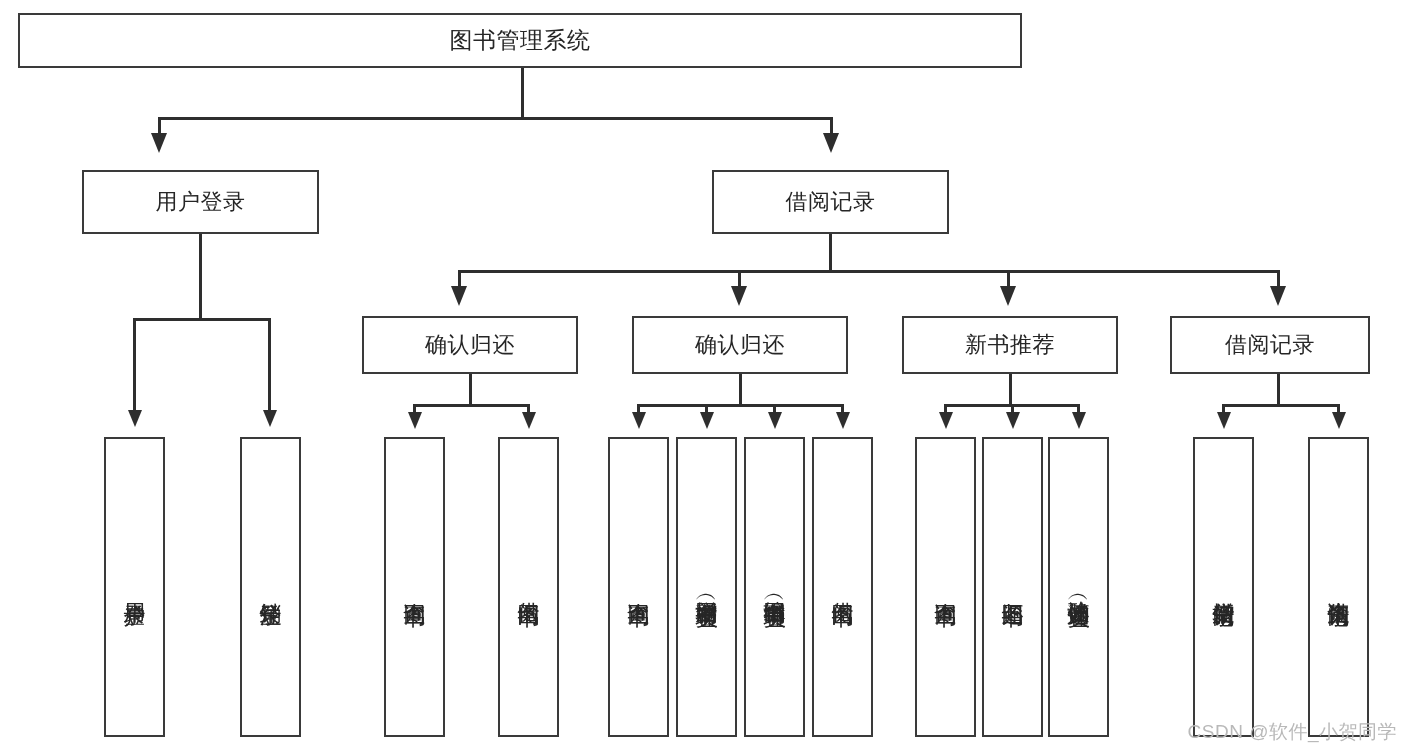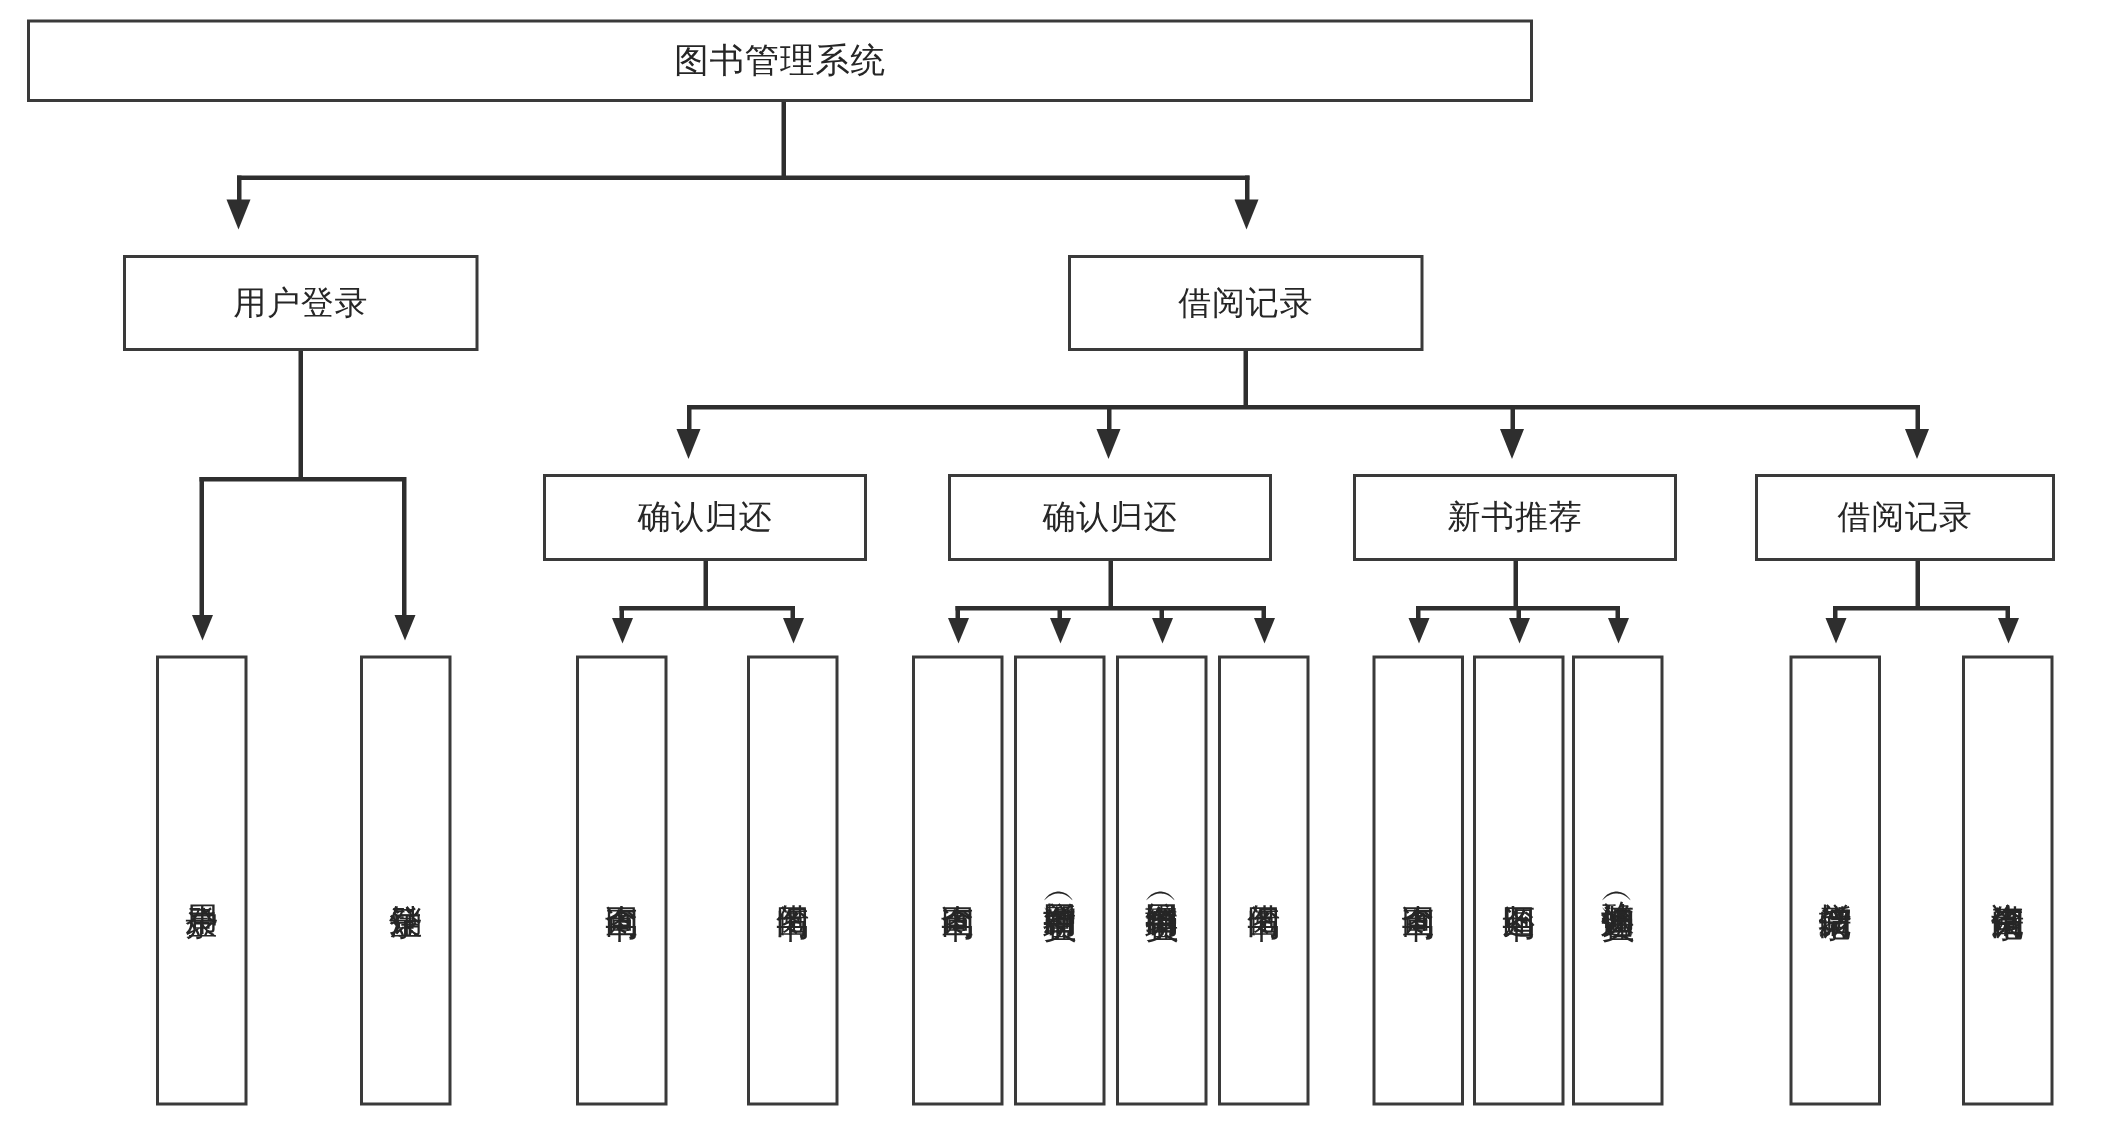--- a/index.html
+++ b/index.html
@@ -208,14 +208,15 @@
     <span class="lbl">确认归还（管理员）</span>
   </div>
 
   <div class="node vert" style="left:1193px;top:437px;width:61px;height:300px;">
     <span class="lbl">新增借阅记录</span>
   </div>
   <div class="node vert" style="left:1308px;top:437px;width:61px;height:300px;">
     <span class="lbl">查询借阅记录</span>
   </div>
 
+  <div id="watermark">CSDN @软件_小贺同学</div>
 
 </div>
 
 </body></html>

